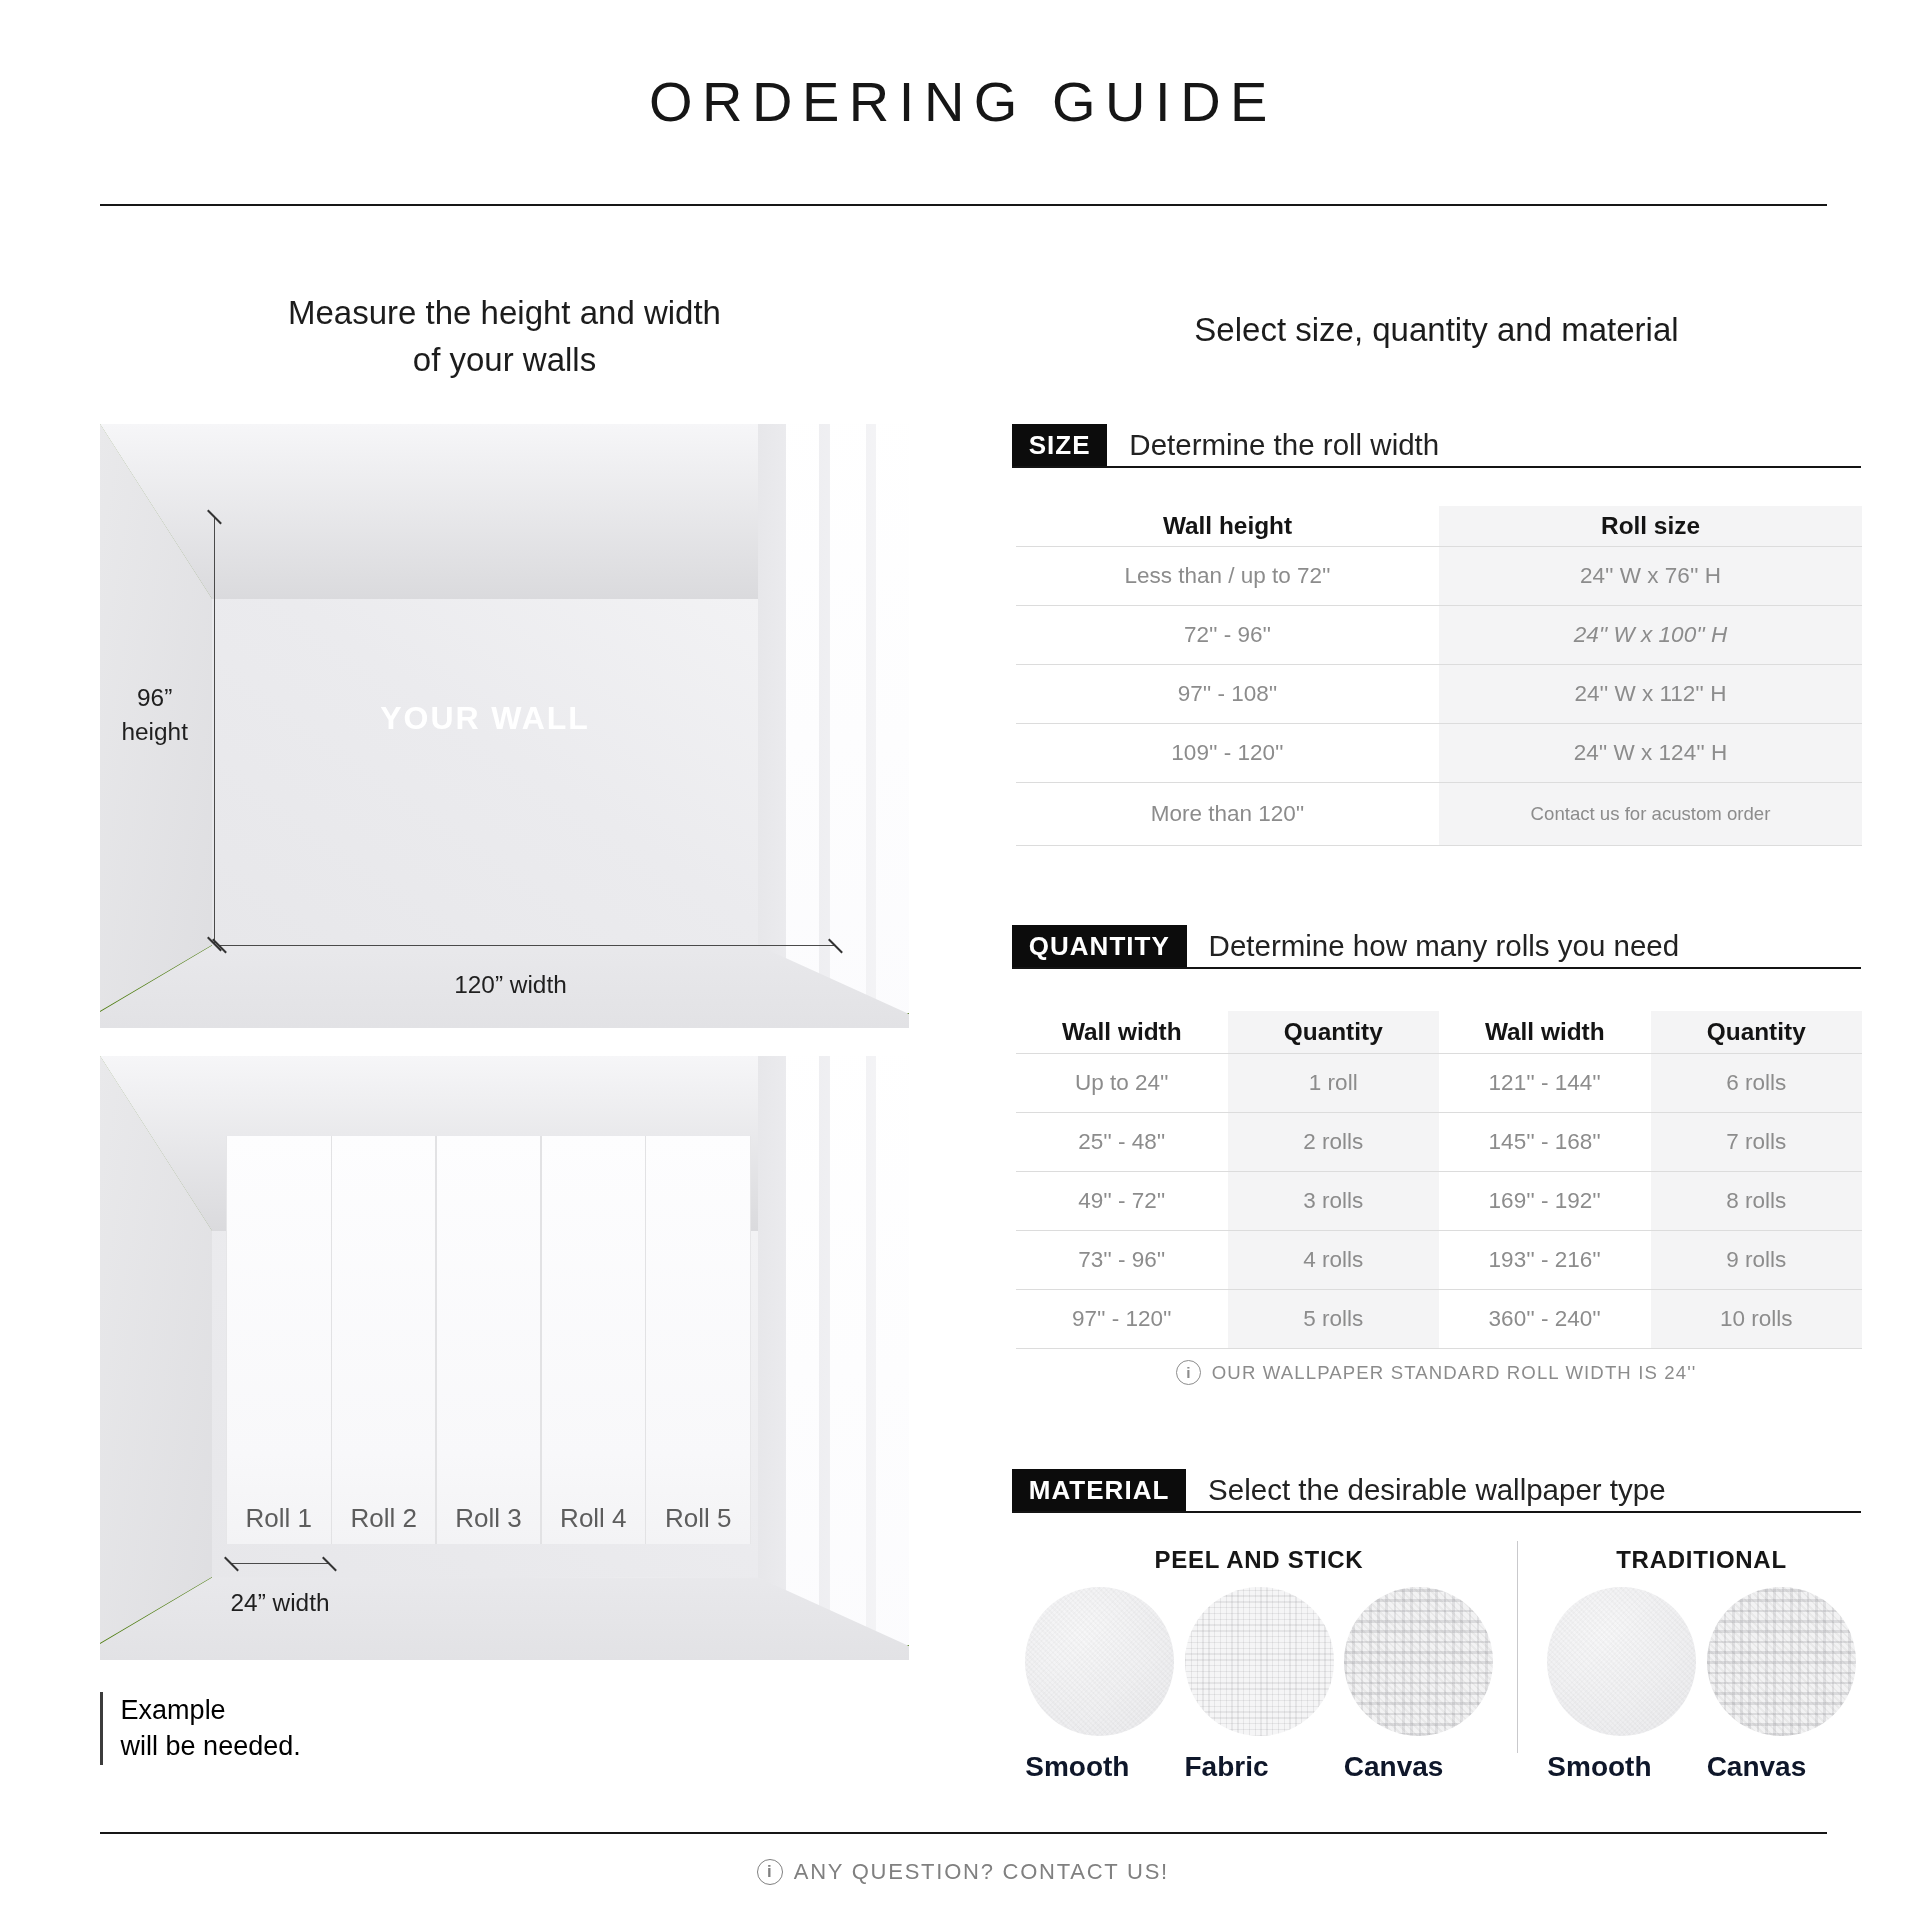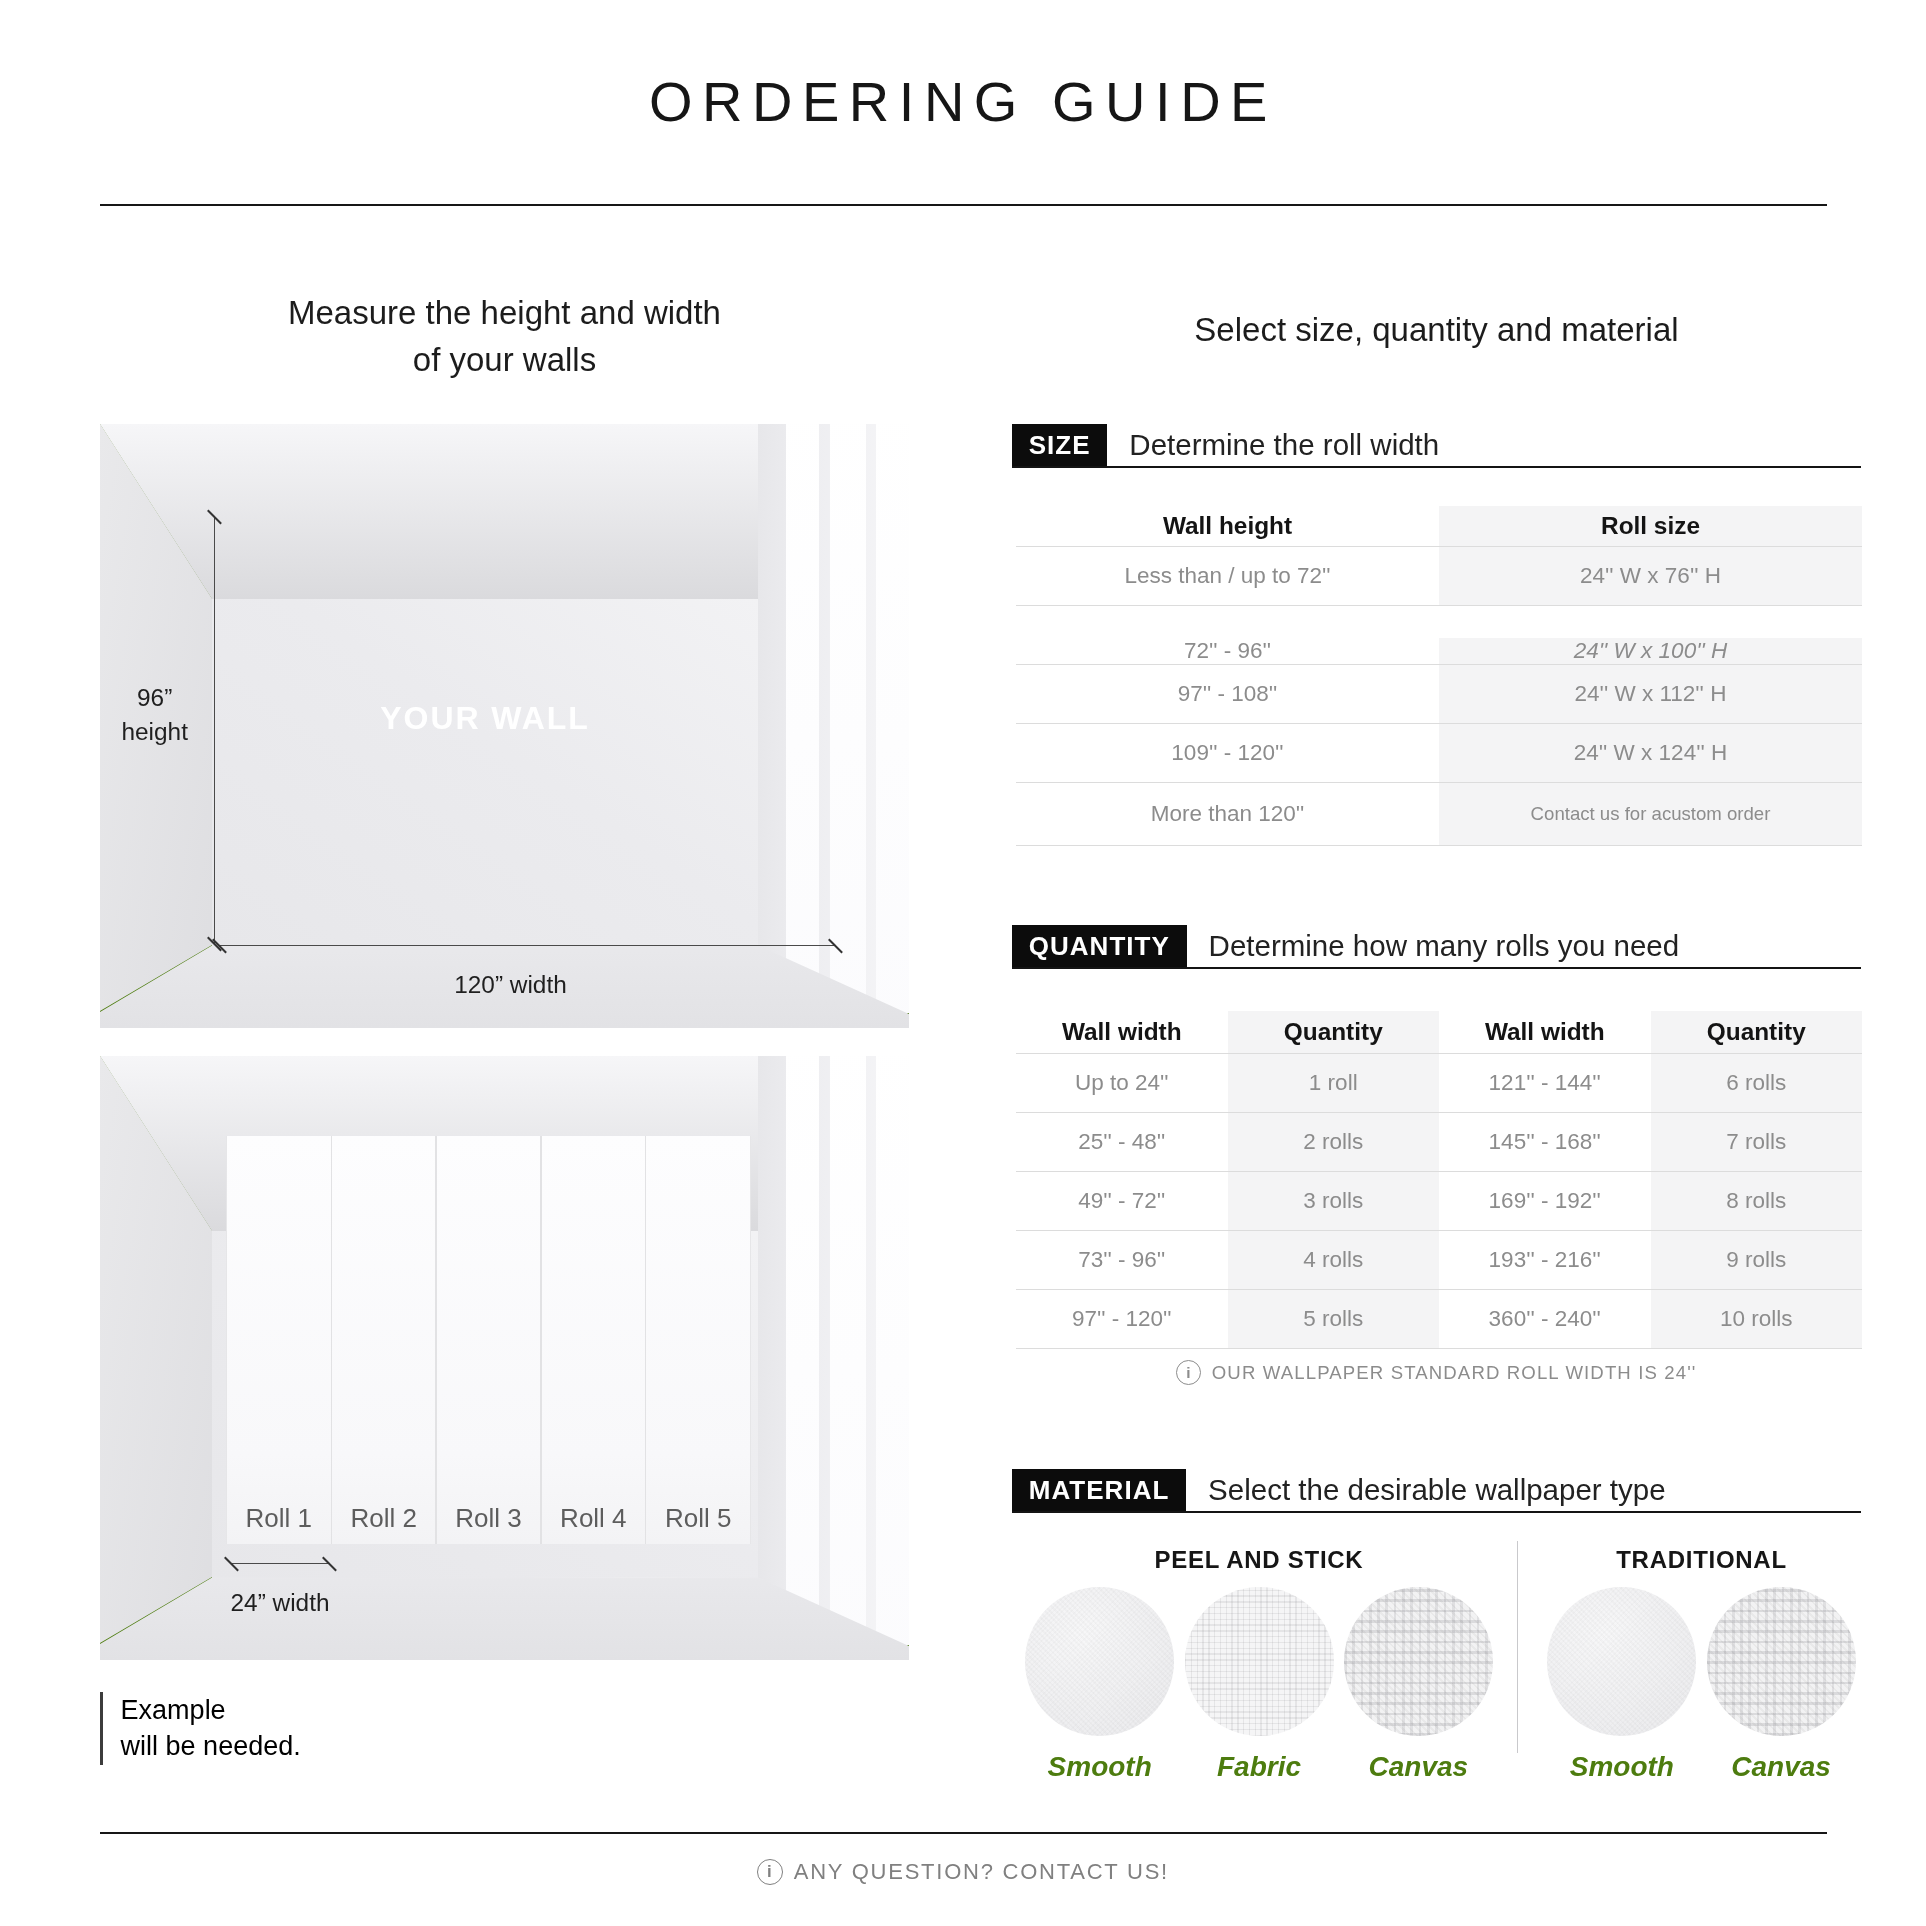--- a/index.html
+++ b/index.html
@@ -44,21 +44,21 @@
   .tex-fabric{background:
      repeating-linear-gradient(0deg, rgba(120,120,125,0.13) 0 1.3px, transparent 1.3px 5.8px),
      repeating-linear-gradient(90deg, rgba(120,120,125,0.13) 0 1.3px, transparent 1.3px 5.8px),
      #f5f5f6;}
   .tex-canvas{background:
      repeating-linear-gradient(0deg, rgba(110,110,118,0.18) 0 2.6px, transparent 2.6px 10.3px),
      repeating-linear-gradient(90deg, rgba(110,110,118,0.14) 0 2.6px, transparent 2.6px 8.3px),
      repeating-linear-gradient(45deg, rgba(0,0,0,0.04) 0 1.9px, transparent 1.9px 5.1px),
      #f2f2f3;}
   .mat-names{display:flex;justify-content:center;gap:10.3px;}
-  .mat-name{width:149px;text-align:center;font-size:28px;font-weight:600;color:#4d7c0f;font-style:italic;}
+  .mat-name{width:149px;font-size:28px;font-weight:600;color:#0f172a;}
   .vdivider{width:1.3px;background:#c9c9cc;}
 
   
   .room{position:absolute;width:809px;height:604px;background:#4d7c0f;overflow:hidden;}
   .ceiling{position:absolute;left:0;top:0;width:809px;height:175px;
            background:linear-gradient(180deg,#f6f6f8 0%,#dadadd 100%);
            clip-path:polygon(0 0,809px 0,658px 175px,112px 175px);}
   .ceiling-side{position:absolute;left:0;top:0;width:809px;height:175px;
            background:linear-gradient(180deg,#ededef,#d2d2d6);
            clip-path:polygon(0 0,112px 175px,0 175px);}
@@ -193,21 +193,21 @@
 
   <div class="tbl" style="left:1016px;top:506px;width:846px;">
     <div class="trow" style="height:40px;">
       <div class="tcell hdr" style="width:50%;">Wall height</div>
       <div class="tcell hdr shade" style="width:50%;">Roll size</div>
     </div>
     <div class="trow" style="height:58px;">
       <div class="tcell" style="width:50%;">Less than / up to 72''</div>
       <div class="tcell shade" style="width:50%;">24'' W x 76'' H</div>
     </div>
-    <div class="trow" style="height:58px;align-items:flex-end;">
+    <div class="trow" style="height:58px;">
       <div class="tcell" style="width:50%;">72'' - 96''</div>
       <div class="tcell shade" style="width:50%;font-style:italic;">24'' W x 100'' H</div>
     </div>
     <div class="trow" style="height:58px;">
       <div class="tcell" style="width:50%;">97'' - 108''</div>
       <div class="tcell shade" style="width:50%;">24'' W x 112'' H</div>
     </div>
     <div class="trow" style="height:58px;">
       <div class="tcell" style="width:50%;">109'' - 120''</div>
       <div class="tcell shade" style="width:50%;">24'' W x 124'' H</div>

